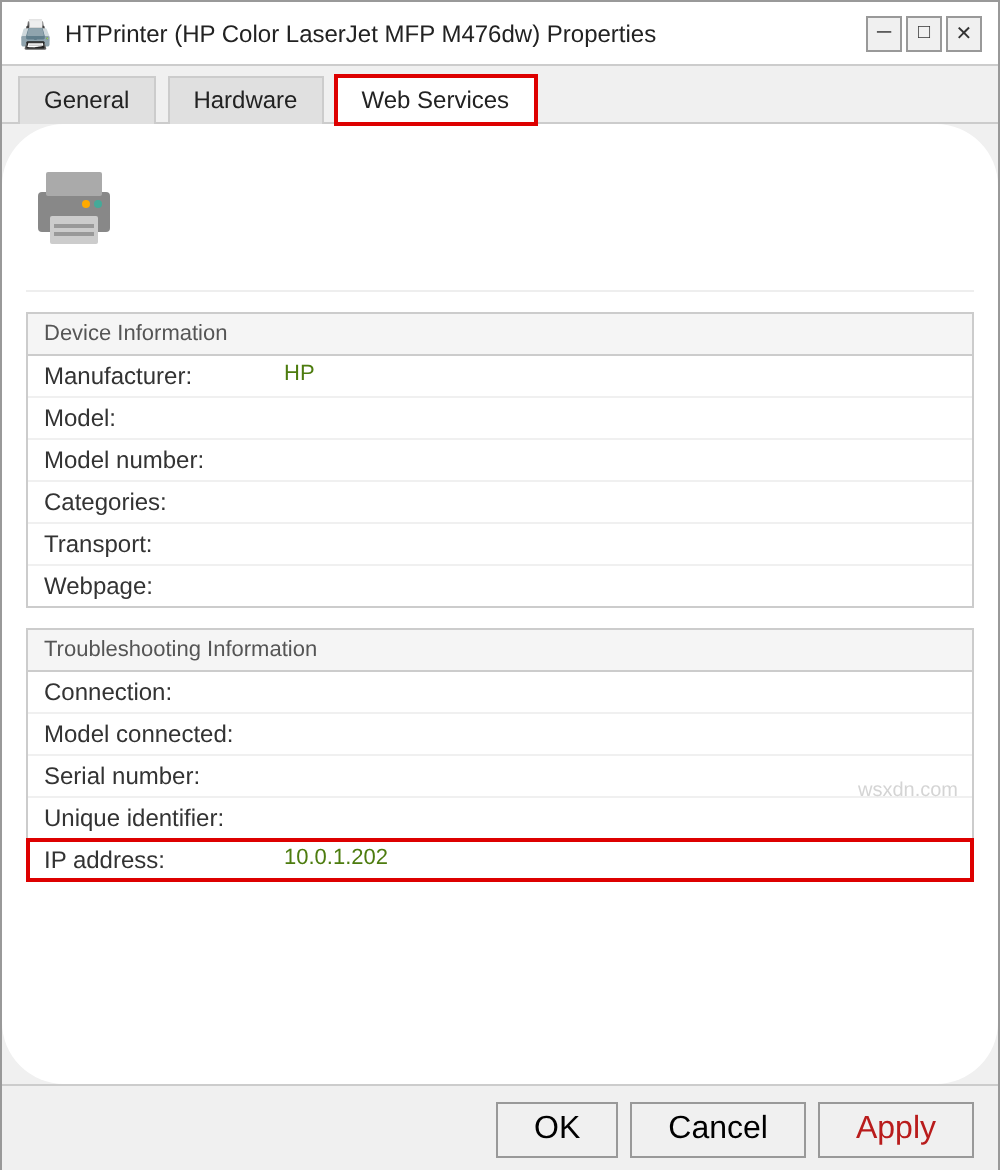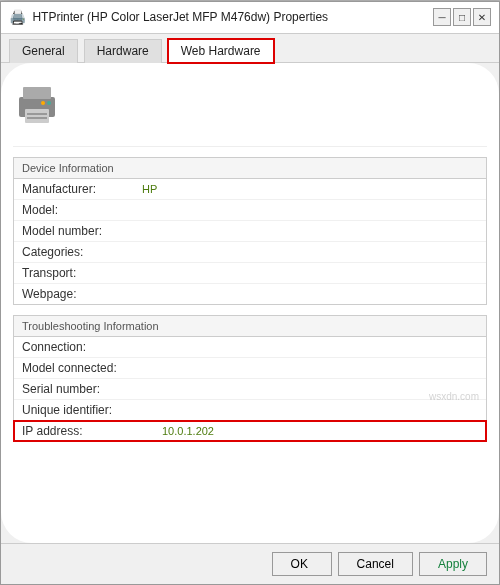--- a/index.html
+++ b/index.html
@@ -110,58 +110,57 @@
       font-size: 11px;
       color: #555;
       padding: 4px 8px;
       border-bottom: 1px solid #ccc;
       background: #f5f5f5;
     }
     .info-row {
       display: flex;
       padding: 3px 8px;
       border-bottom: 1px solid #f0f0f0;
-      align-items: center;
+      align-items: flex-start;
     }
     .info-row:last-child { border-bottom: none; }
     .info-label {
       width: 120px;
       color: #333;
       flex-shrink: 0;
       font-size: 12px;
     }
     .info-value {
       color: #4d7c0f;
       font-size: 11px;
     }
     .info-row.highlighted {
       outline: 2px solid #d00;
       outline-offset: -1px;
       background: #fff;
-      gap: 20px;
     }
     .footer {
       display: flex;
       justify-content: flex-end;
       gap: 6px;
       padding: 8px 12px;
       background: #f0f0f0;
       border-top: 1px solid #ccc;
     }
     .footer-btn {
       padding: 4px 18px;
       border: 1px solid #999;
       background: #f0f0f0;
-      font-size: 12px;
+      font-size: 16px;
       cursor: pointer;
       min-width: 60px;
-      text-align: left;
+      text-align: center;
     }
     .footer-btn.disabled {
-      color: #15803d;
+      color: #b91c1c;
       cursor: default;
     }
     .watermark {
       position: relative;
     }
     .watermark-text {
       position: absolute;
       bottom: 50px;
       right: 8px;
       font-size: 10px;
@@ -182,21 +181,21 @@
     <div class="title-bar-controls">
       <div class="tb-btn">─</div>
       <div class="tb-btn">□</div>
       <div class="tb-btn">✕</div>
     </div>
   </div>
 
   <div class="tabs">
     <div class="tab">General</div>
     <div class="tab">Hardware</div>
-    <div class="tab active">Web Hardware</div>
+    <div class="tab active">Web Services</div>
   </div>
 
   <div class="content">
 
     <div class="printer-header">
       <div class="printer-icon">
         <svg viewBox="0 0 48 48" fill="none" xmlns="http://www.w3.org/2000/svg">
           <rect x="6" y="18" width="36" height="20" rx="2" fill="#888"></rect>
           <rect x="10" y="8" width="28" height="12" rx="1" fill="#aaa"></rect>
           <rect x="12" y="30" width="24" height="14" rx="1" fill="#ccc"></rect>

